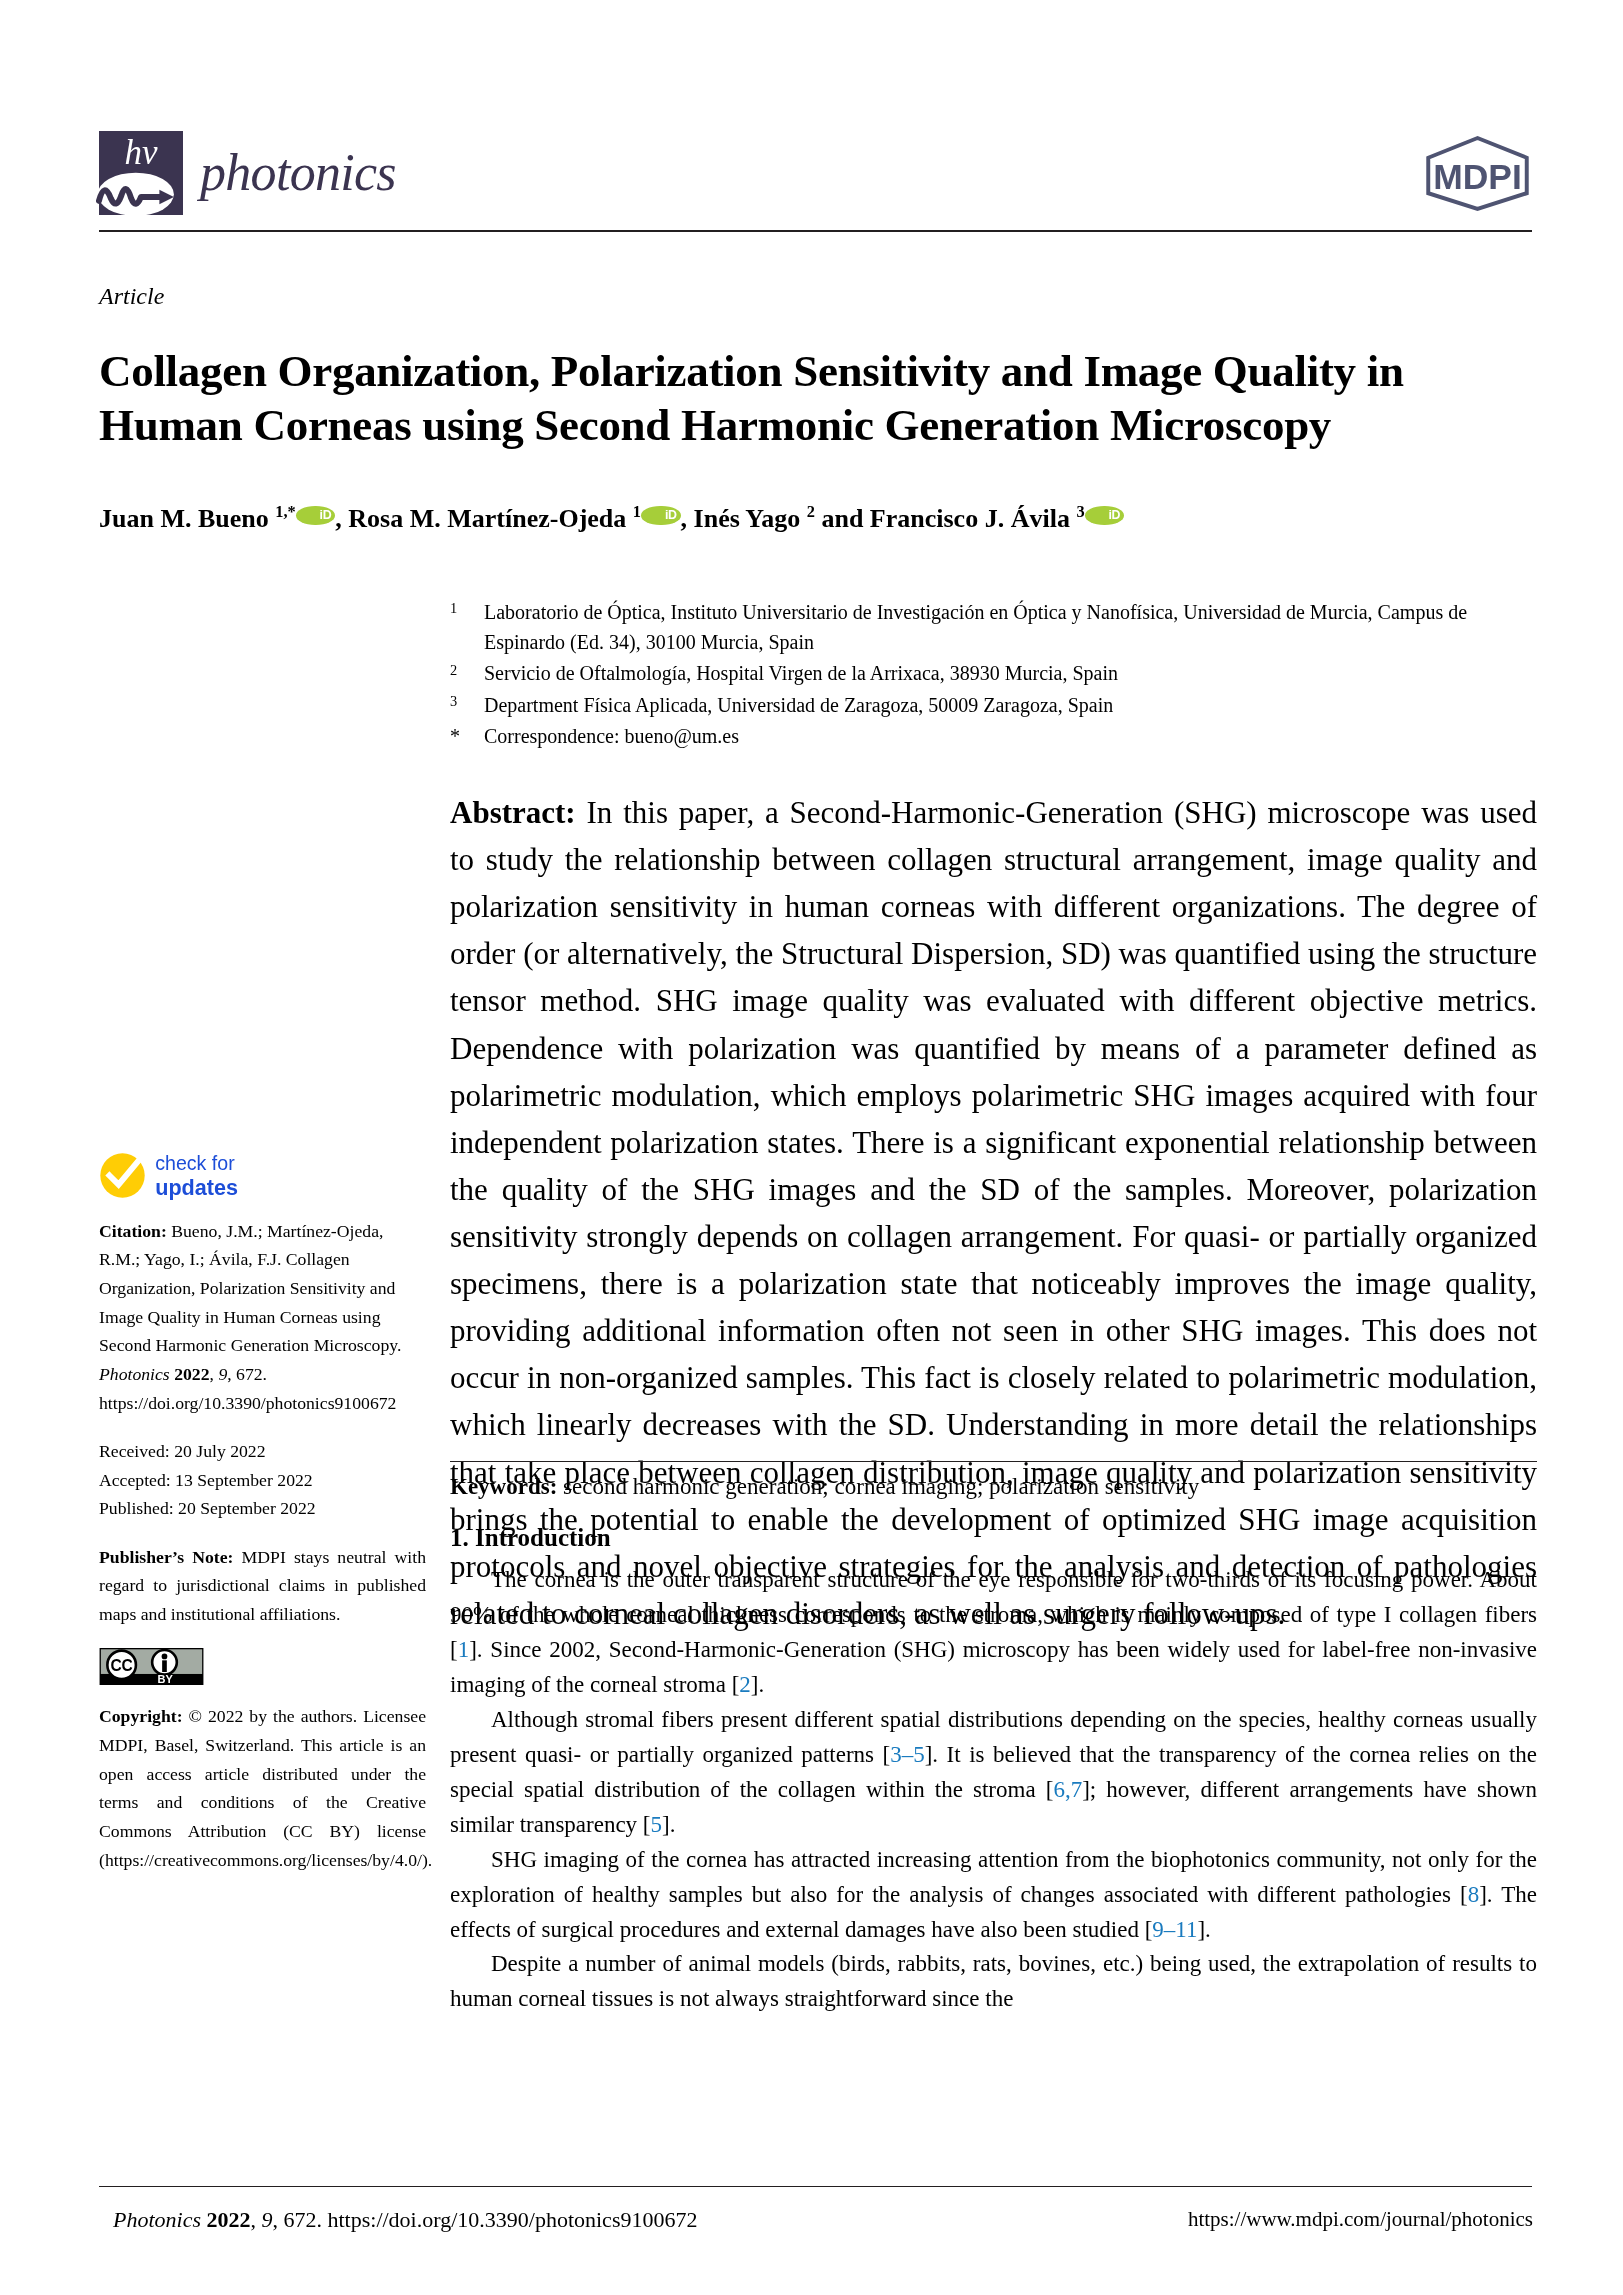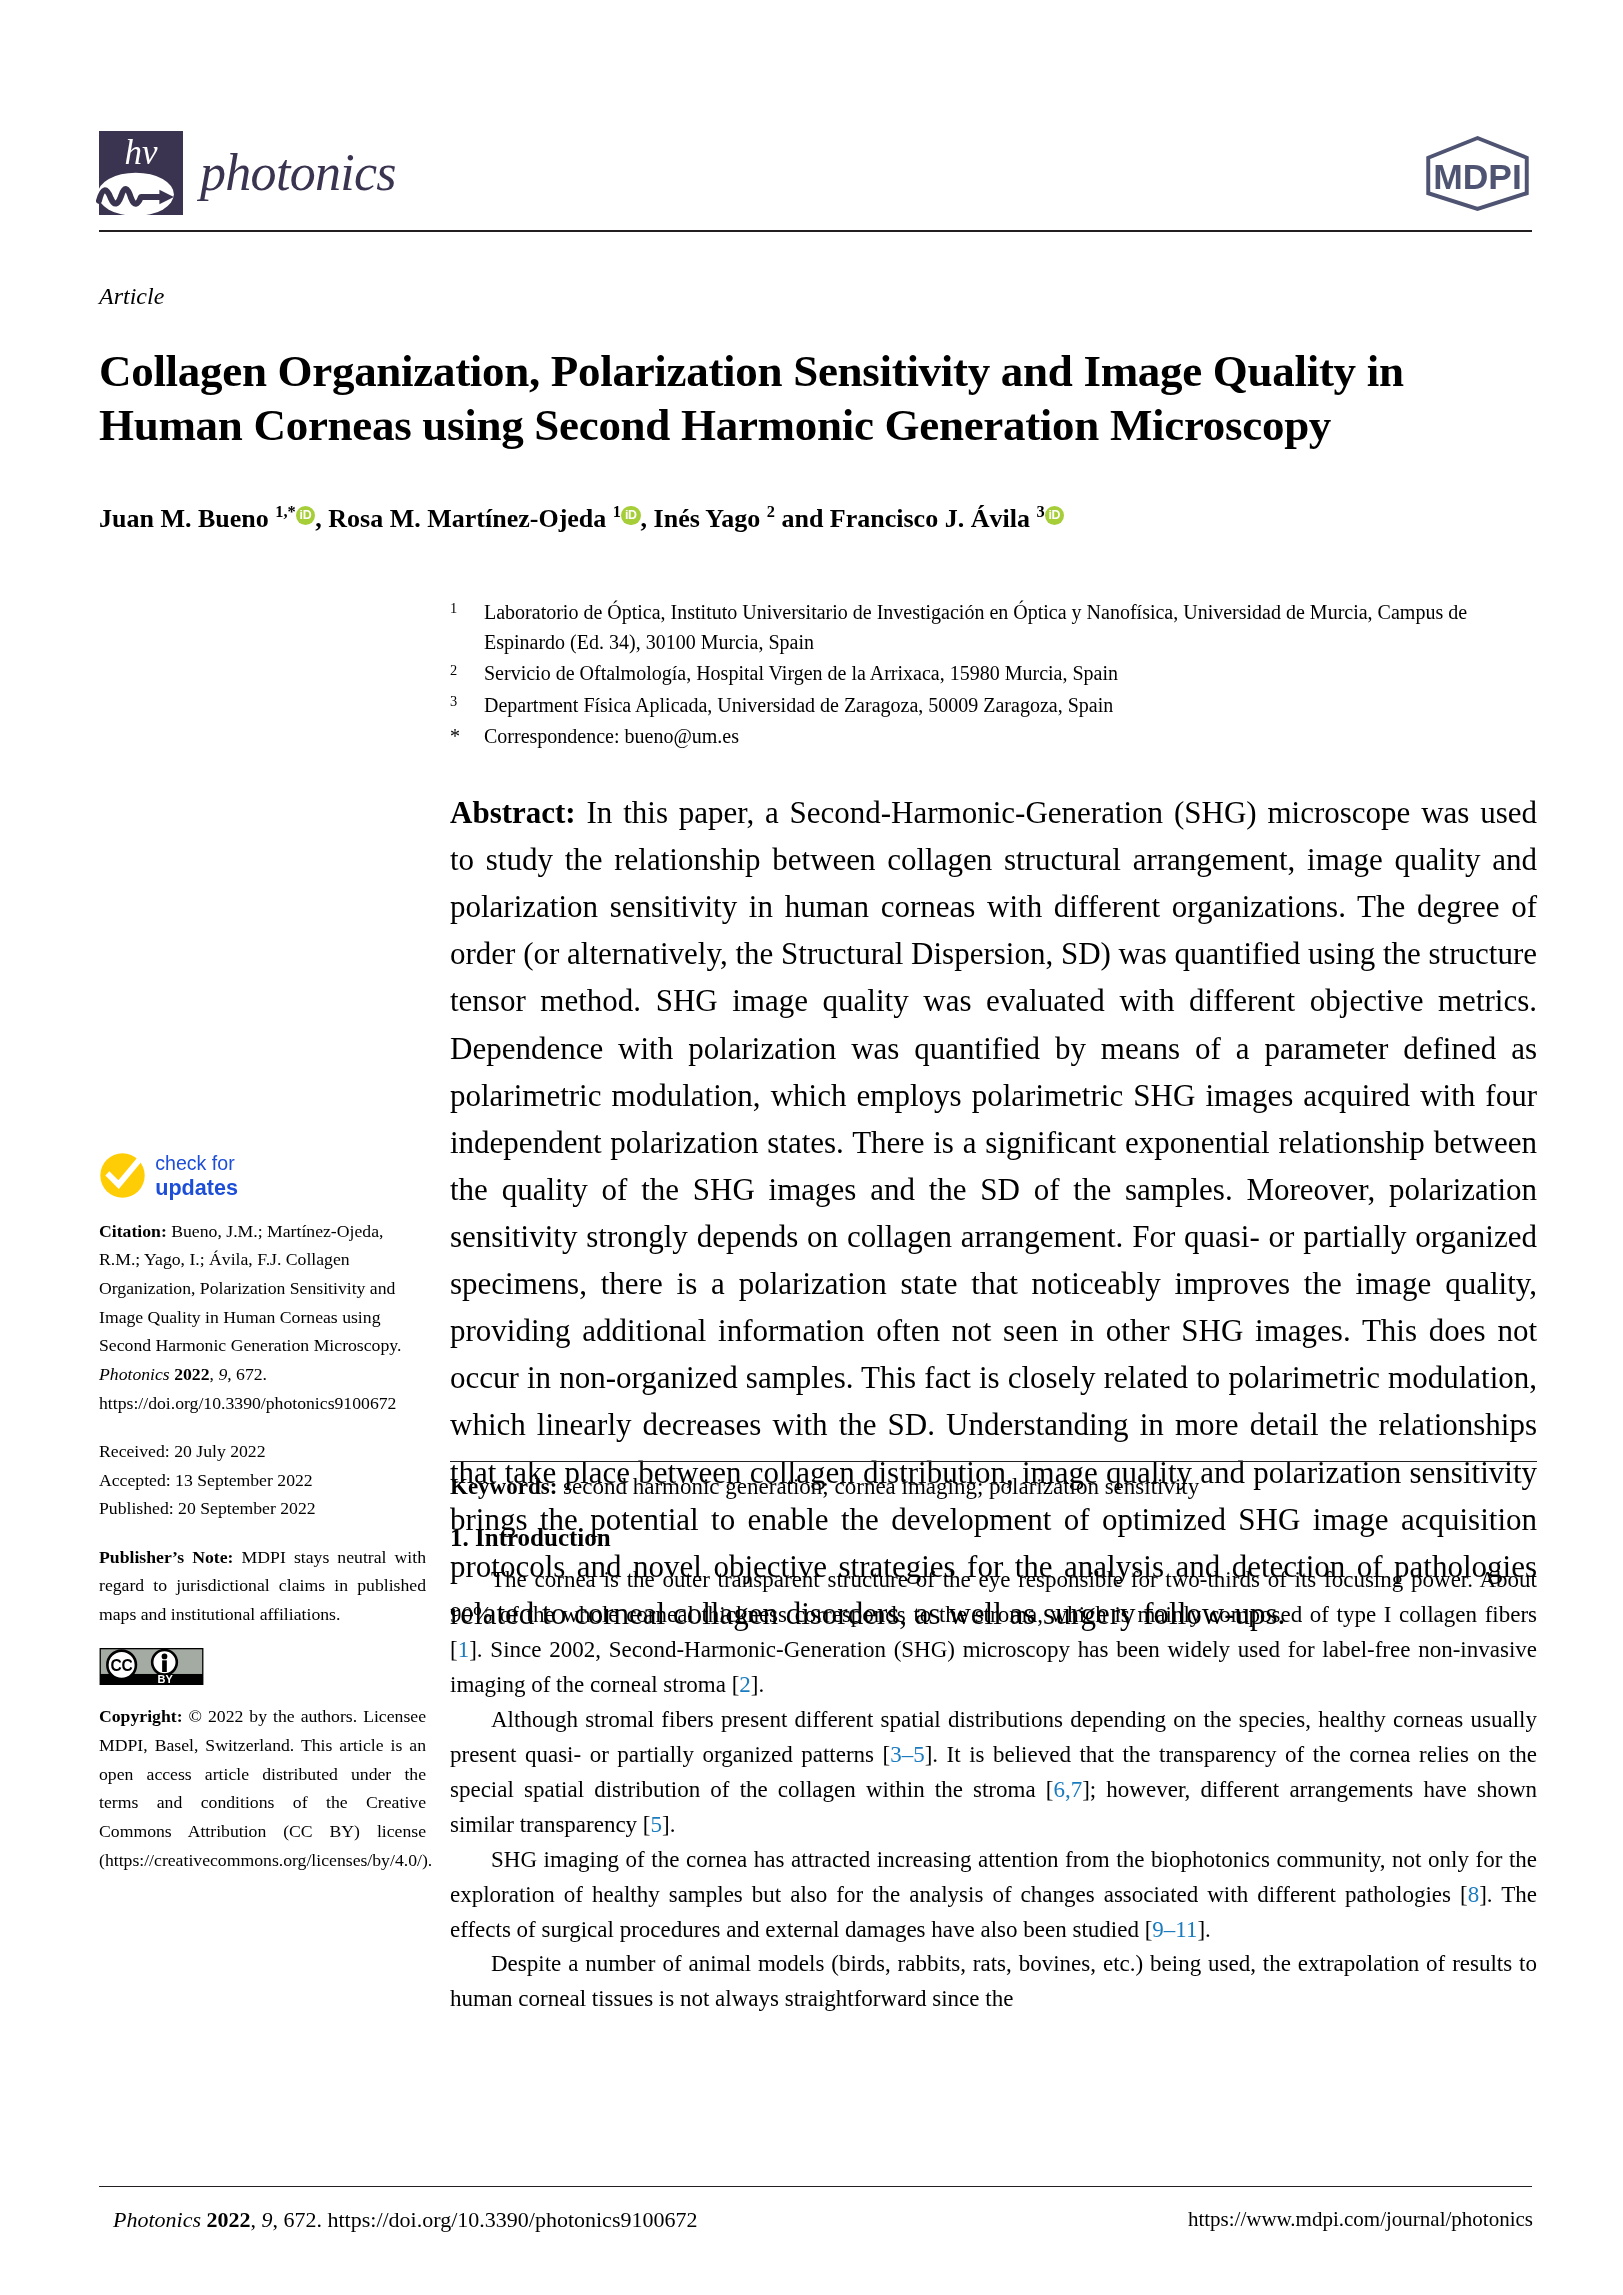--- a/index.html
+++ b/index.html
@@ -122,20 +122,21 @@
     border-radius: 50%;
     background: #a6ce39;
     color: #ffffff;
     font-size: 12.4px;
     font-weight: bold;
     font-family: "Liberation Sans", sans-serif;
     text-align: center;
     line-height: 19.6px;
     vertical-align: 7.9px;
     letter-spacing: -0.3px;
+    padding-left: 20px;
   }
 
   
   .affiliations {
     position: absolute;
     left: 450px;
     top: 597px;
     width: 1087px;
     font-size: 20px;
     line-height: 1.50;
@@ -299,21 +300,21 @@
   <h1 class="title">Collagen Organization, Polarization Sensitivity and Image Quality in Human Corneas using Second Harmonic Generation Microscopy</h1>
   <div class="authors">Juan M. Bueno <sup>1,*</sup><span class="orcid">iD</span>, Rosa M. Martínez-Ojeda <sup>1</sup><span class="orcid">iD</span>, Inés Yago <sup>2</sup> and Francisco J. Ávila <sup>3</sup><span class="orcid">iD</span></div>
 
   <div class="affiliations">
     <div class="aff-row">
       <div class="aff-num">1</div>
       <div class="aff-text">Laboratorio de Óptica, Instituto Universitario de Investigación en Óptica y Nanofísica, Universidad de Murcia, Campus de Espinardo (Ed. 34), 30100 Murcia, Spain</div>
     </div>
     <div class="aff-row">
       <div class="aff-num">2</div>
-      <div class="aff-text">Servicio de Oftalmología, Hospital Virgen de la Arrixaca, 15980 Murcia, Spain</div>
+      <div class="aff-text">Servicio de Oftalmología, Hospital Virgen de la Arrixaca, 38930 Murcia, Spain</div>
     </div>
     <div class="aff-row">
       <div class="aff-num">3</div>
       <div class="aff-text">Department Física Aplicada, Universidad de Zaragoza, 50009 Zaragoza, Spain</div>
     </div>
     <div class="aff-row">
       <div class="aff-num star">*</div>
       <div class="aff-text">Correspondence: bueno@um.es</div>
     </div>
   </div>

